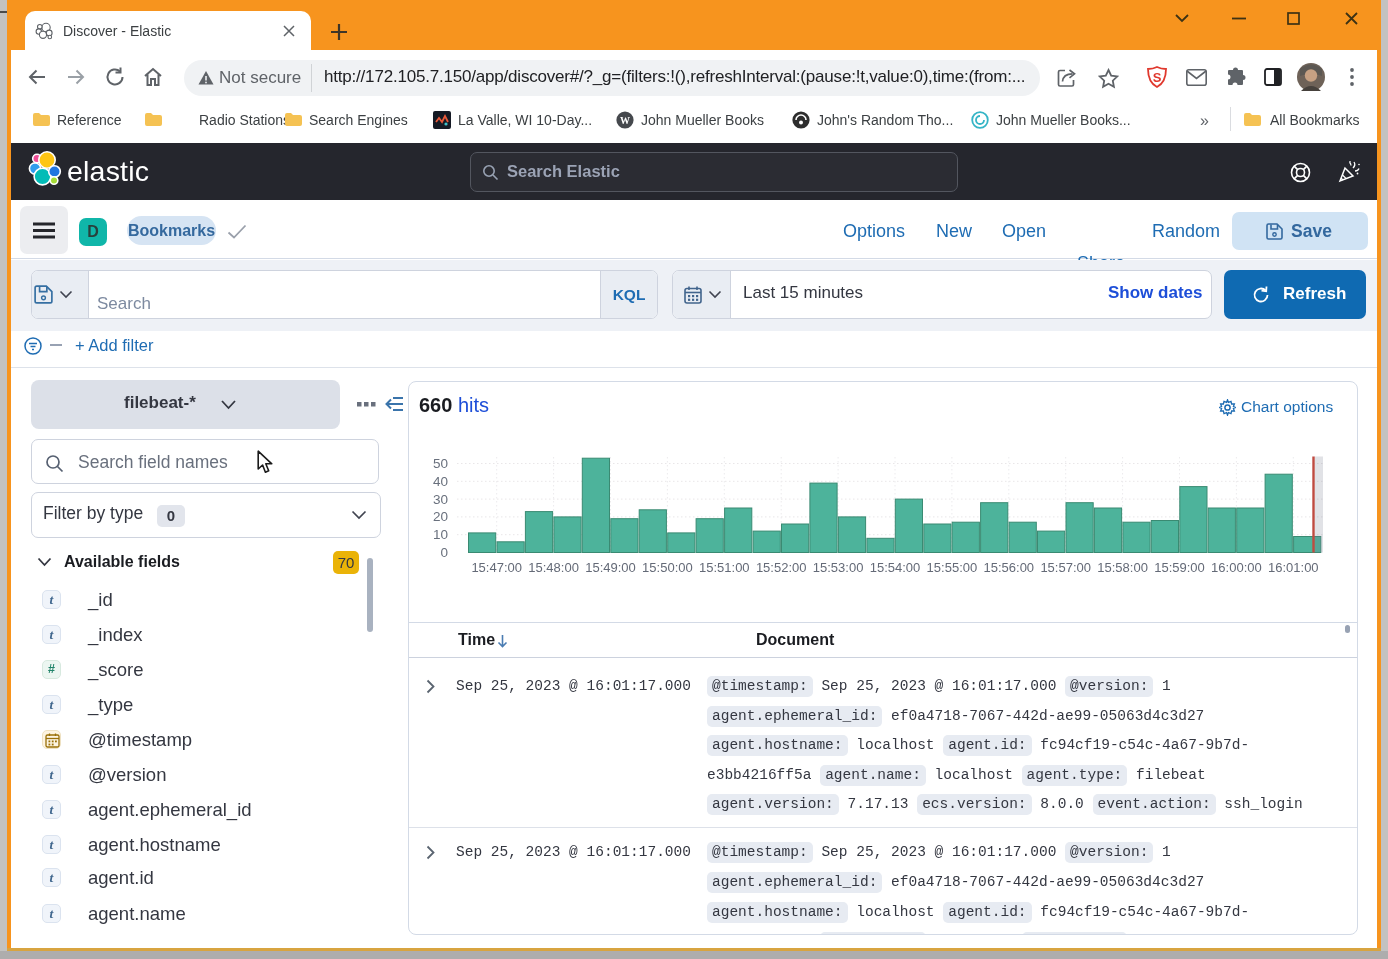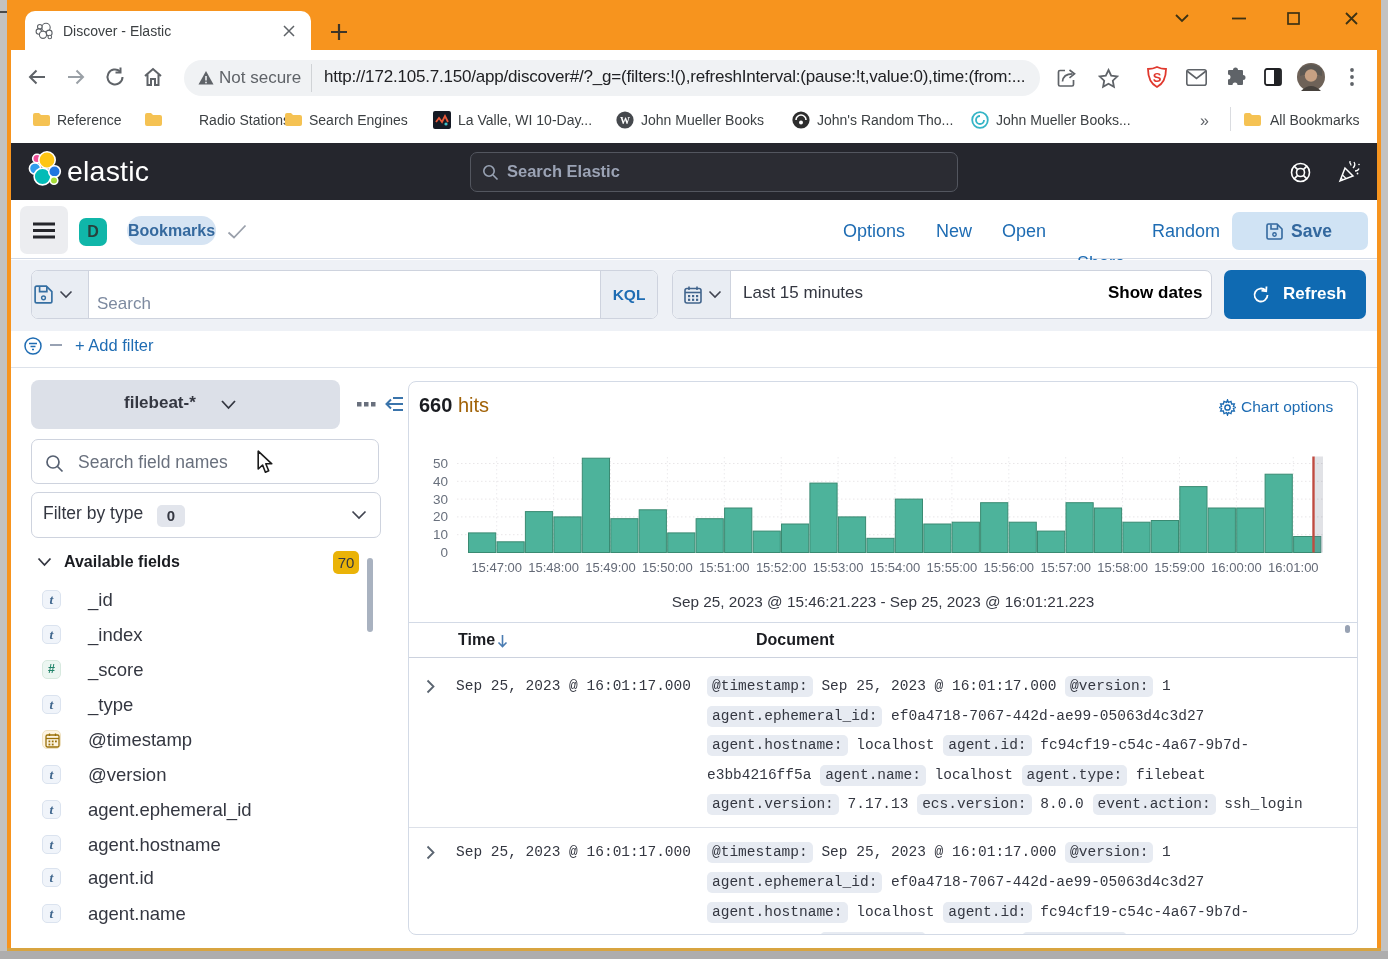--- a/index.html
+++ b/index.html
@@ -251,21 +251,21 @@
         <rect x="12" y="9" width="2.2" height="2.2"></rect>
         <rect x="4" y="12.7" width="2.2" height="2.2"></rect>
         <rect x="8" y="12.7" width="2.2" height="2.2"></rect>
         <rect x="12" y="12.7" width="2.2" height="2.2"></rect>
       </g>
     </svg>
   <svg class="abs" style="left:708px;top:290px;" width="14" height="9" viewBox="0 0 14 9">
       <path d="M1.5,1.5 L7,7 L12.5,1.5" fill="none" stroke="#404450" stroke-width="1.6"></path>
     </svg>
   <div class="abs" style="left:743px;top:283px;font-size:17px;color:#343741;">Last 15 minutes</div>
-  <div class="abs" style="left:1108px;top:283px;font-size:17px;font-weight:600;color:#000000;">Show dates</div>
+  <div class="abs" style="left:1108px;top:283px;font-size:17px;font-weight:600;color:#1d4ed8;">Show dates</div>
   <div class="abs" style="left:1224px;top:270px;width:142px;height:49px;background:#0f6ab2;border-radius:7px;"></div>
   <svg class="abs" style="left:1252px;top:286px;" width="18" height="18" viewBox="0 0 18 18">
       <path d="M15.5,9 a6.5,6.5 0 1 1 -1.9,-4.6" fill="none" stroke="#fff" stroke-width="1.8"></path>
       <path d="M14.5,0.5 L14.2,5.3 L9.5,4.6" fill="none" stroke="#fff" stroke-width="1.8"></path>
     </svg>
   <div class="abs" style="left:1283px;top:284px;font-size:17px;font-weight:700;color:#fff;">Refresh</div>
 
   <div id="frow"></div>
   <svg class="abs" style="left:24px;top:337px;" width="18" height="18" viewBox="0 0 18 18">
       <circle cx="9" cy="9" r="8" fill="none" stroke="#1e6cb3" stroke-width="1.5"></circle>
@@ -354,21 +354,21 @@
   <div class="fieldrow" style="top:868px;">
       <div class="tok" style="background:#f0f4fa;border-color:#dbe3ef;color:#3f668d;font-style:italic;font-family:Liberation Serif,serif;font-size:13.5px;">t</div>
       <div class="flabel">agent.id</div>
     </div>
   <div class="fieldrow" style="top:904px;">
       <div class="tok" style="background:#f0f4fa;border-color:#dbe3ef;color:#3f668d;font-style:italic;font-family:Liberation Serif,serif;font-size:13.5px;">t</div>
       <div class="flabel">agent.name</div>
     </div>
 
   <div id="panel">
-    <div class="abs" style="left:10px;top:12px;font-size:20px;font-weight:700;color:#1a1c21;">660 <span style="font-weight:400;color:#a16207;">hits</span></div>
+    <div class="abs" style="left:10px;top:12px;font-size:20px;font-weight:700;color:#1a1c21;">660 <span style="font-weight:400;color:#1d4ed8;">hits</span></div>
     <svg class="abs" style="left:810px;top:17px;" width="17" height="17" viewBox="0 0 17 17">
         <circle cx="8.5" cy="8.5" r="2.6" fill="none" stroke="#1e6cb3" stroke-width="1.5"></circle>
         <path d="M8.5,0.8 L9.4,3.4 L12,2.3 L12.6,5 L15.4,5 L14.4,7.6 L16.8,8.5 L14.4,9.4 L15.4,12 L12.6,12 L12,14.7 L9.4,13.6 L8.5,16.2 L7.6,13.6 L5,14.7 L4.4,12 L1.6,12 L2.6,9.4 L0.2,8.5 L2.6,7.6 L1.6,5 L4.4,5 L5,2.3 L7.6,3.4 Z" fill="none" stroke="#1e6cb3" stroke-width="1.3"></path>
       </svg>
     <div class="abs" style="left:832px;top:16px;font-size:15.5px;font-weight:500;color:#1e6cb3;">Chart options</div>
     <svg class="abs" style="left:0px;top:63px;" width="949" height="135" viewBox="0 0 949 135" font-family="Liberation Sans, sans-serif">
 <path d="M48,89.7 H914" stroke="#e9e6e8" stroke-width="1" stroke-dasharray="1.5,2.5" fill="none"></path>
 <path d="M48,71.9 H914" stroke="#e9e6e8" stroke-width="1" stroke-dasharray="1.5,2.5" fill="none"></path>
 <path d="M48,54.1 H914" stroke="#e9e6e8" stroke-width="1" stroke-dasharray="1.5,2.5" fill="none"></path>
 <path d="M48,36.3 H914" stroke="#e9e6e8" stroke-width="1" stroke-dasharray="1.5,2.5" fill="none"></path>
@@ -435,21 +435,20 @@
 <text x="542.9" y="127" text-anchor="middle" font-size="13" fill="#646a77">15:55:00</text>
 <text x="599.8" y="127" text-anchor="middle" font-size="13" fill="#646a77">15:56:00</text>
 <text x="656.7" y="127" text-anchor="middle" font-size="13" fill="#646a77">15:57:00</text>
 <text x="713.6" y="127" text-anchor="middle" font-size="13" fill="#646a77">15:58:00</text>
 <text x="770.5" y="127" text-anchor="middle" font-size="13" fill="#646a77">15:59:00</text>
 <text x="827.4" y="127" text-anchor="middle" font-size="13" fill="#646a77">16:00:00</text>
 <text x="884.3" y="127" text-anchor="middle" font-size="13" fill="#646a77">16:01:00</text>
 <rect x="905.5" y="11.5" width="8.5" height="96" fill="rgba(120,125,140,0.22)"></rect>
 <path d="M904.5,11.5 V107.5" stroke="#bf4b41" stroke-width="2.4" fill="none"></path>
     </svg>
-    <div class="abs" style="left:0;top:211px;width:948px;text-align:center;font-size:15.3px;color:#343741;">Sep 25, 2023 @ 15:46:21.223 - Sep 25, 2023 @ 16:01:21.223</div>
     <div class="abs" style="left:0;top:239.5px;width:948px;height:1px;background:#d3dae6;"></div>
     <div class="abs" style="left:49px;top:249px;font-size:16px;font-weight:700;color:#1a1c21;">Time</div>
     <svg class="abs" style="left:88px;top:252px;" width="11" height="14" viewBox="0 0 11 14">
         <path d="M5.5,1 V12 M1.5,8.5 L5.5,12.5 L9.5,8.5" fill="none" stroke="#4a7cb2" stroke-width="1.6"></path>
       </svg>
     <div class="abs" style="left:303px;top:249px;font-size:16px;font-weight:700;color:#1a1c21;margin-left:44px;">Document</div>
     <div class="abs" style="left:0;top:274.5px;width:948px;height:1px;background:#ccd2de;"></div>
     <svg class="abs" style="left:16px;top:297px;" width="11" height="15" viewBox="0 0 11 15">
         <path d="M2.5,1.5 L8.5,7.5 L2.5,13.5" fill="none" stroke="#5a6470" stroke-width="1.8"></path>
       </svg>

